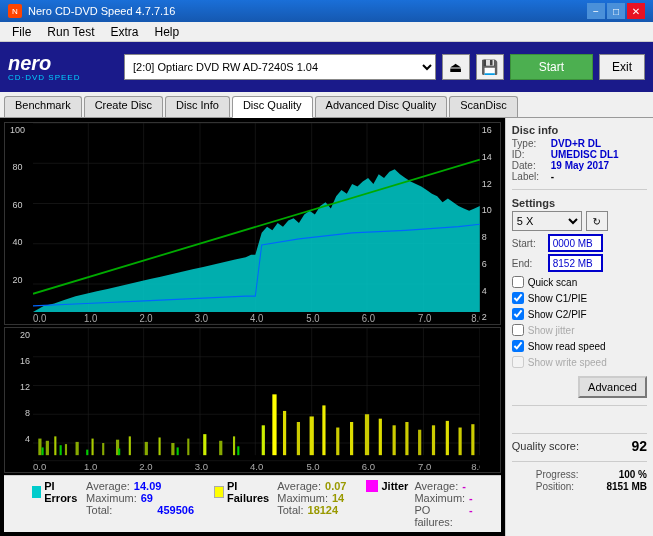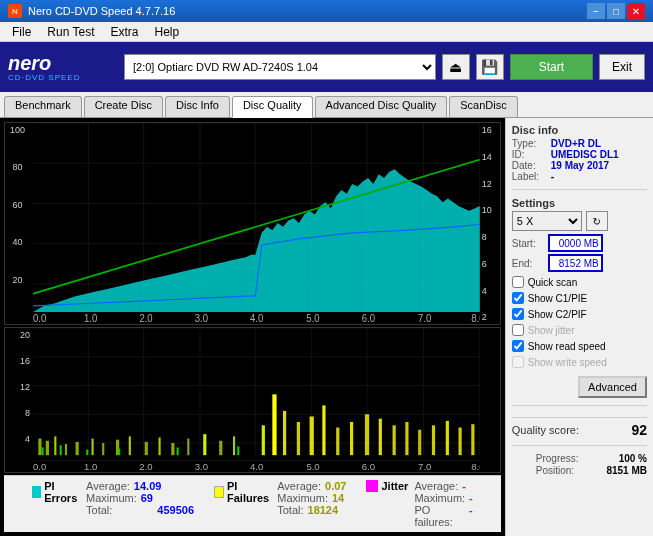--- a/index.html
+++ b/index.html
@@ -53,30 +53,30 @@
     .info-value.blue { color: #0000cc; }
     .info-value.date { color: #0000cc; }
     
     .settings-section { }
     .settings-row { display: flex; align-items: center; gap: 4px; margin-bottom: 3px; }
     .speed-select { width: 70px; height: 20px; font-size: 11px; border: 1px solid #888; }
     .refresh-btn { width: 22px; height: 20px; background: #f0f0f0; border: 1px solid #888; font-size: 10px; cursor: pointer; display: flex; align-items: center; justify-content: center; }
     
     .mb-row { display: flex; align-items: center; gap: 4px; margin-bottom: 2px; font-size: 10px; }
     .mb-label { min-width: 32px; color: #555; }
-    .mb-input { width: 55px; height: 18px; border: 2px solid #0000cc; font-size: 10px; text-align: right; padding-right: 2px; color: #0000cc; }
+    .mb-input { width: 55px; height: 18px; border: 2px solid #0000cc; font-size: 10px; text-align: right; padding-right: 8px; color: #0000cc; }
     
     .checkbox-row { display: flex; align-items: center; gap: 4px; font-size: 10px; height: 16px; }
     .checkbox-row input[type="checkbox"] { width: 12px; height: 12px; margin: 0; }
     .checkbox-label { }
     .checkbox-label.disabled { color: #aaa; }
     
     .advanced-btn { background: #e0e0e0; border: 2px outset #ccc; padding: 3px 8px; font-size: 11px; cursor: pointer; align-self: flex-end; margin-top: 2px; }
     
-    .quality-row { display: flex; justify-content: space-between; align-items: center; font-size: 11px; margin-top: 4px; padding-top: 4px; border-top: 1px solid #ccc; }
+    .quality-row { display: flex; justify-content: space-between; align-items: center; font-size: 11px; margin-top: 20px; padding-top: 4px; border-top: 1px solid #ccc; }
     .quality-label { color: #333; }
     .quality-value { font-weight: bold; font-size: 14px; color: #000; }
     
     .progress-section { font-size: 10px; }
     .progress-row { display: flex; justify-content: space-between; margin-bottom: 1px; padding-left: 24px; }
     .progress-label { color: #555; }
     .progress-value { color: #000; font-weight: bold; }
   </style>
 </head>
 <body>

